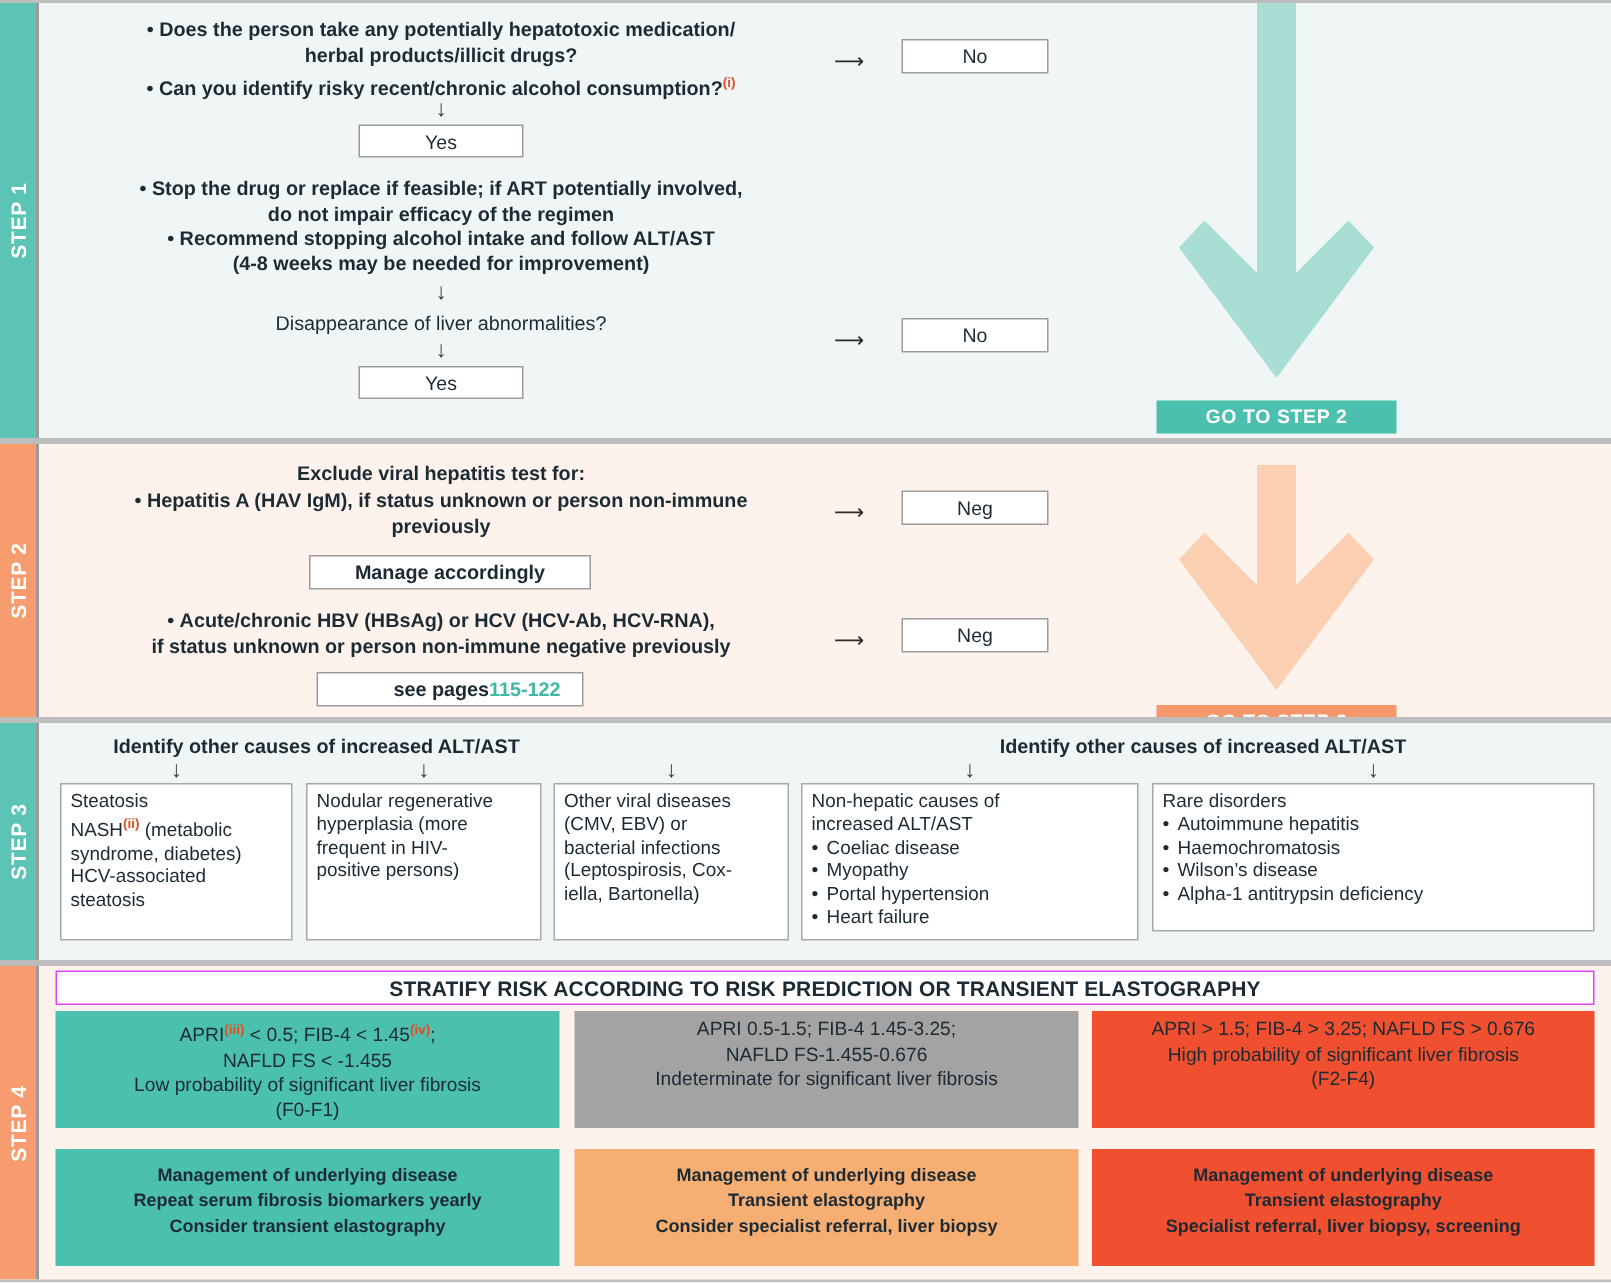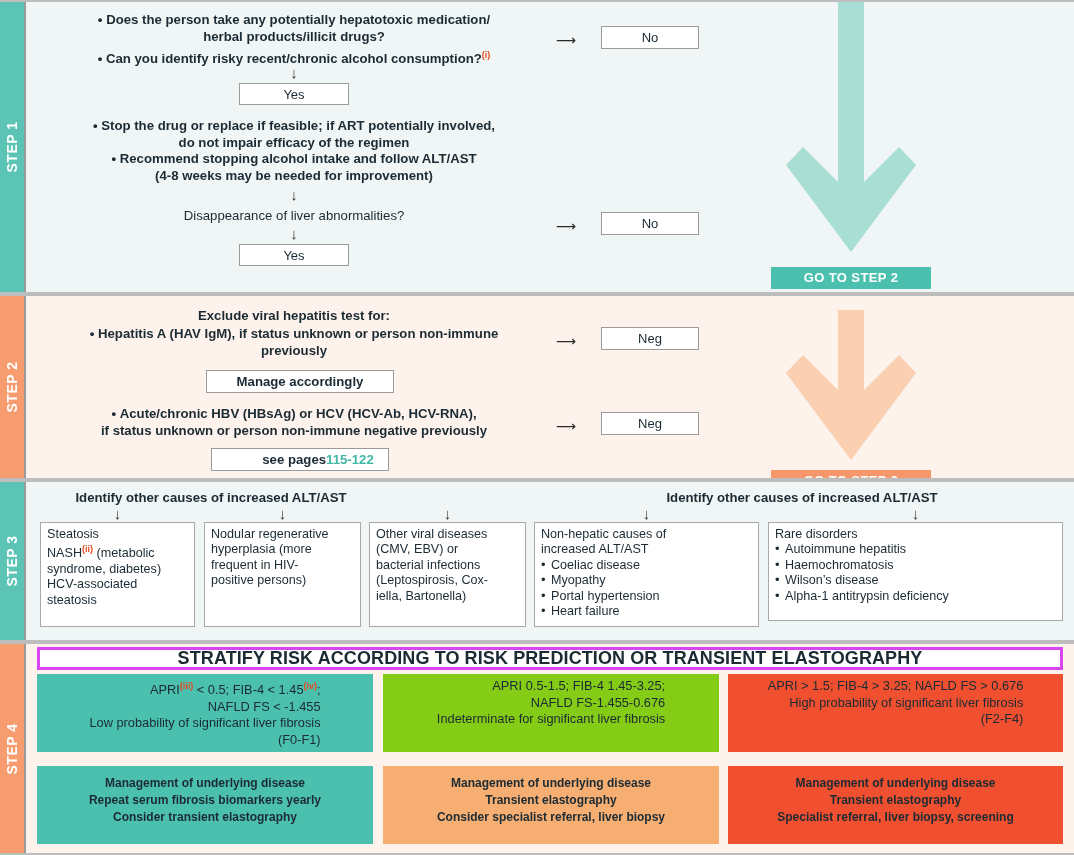--- a/index.html
+++ b/index.html
@@ -143,39 +143,39 @@
   .s3-box li:before {
     content: "\2022";
     position: absolute; left: 0; top: -1px;
     font-size: 13px;
   }
 
   
   .stratify {
     position: absolute;
     background: #ffffff;
-    border: 3px solid #d946ef;
-    font-weight: bold;
-    font-size: 18px;
+    border: 1px solid #d946ef;
+    font-weight: bold;
+    font-size: 14px;
     letter-spacing: .1px;
     text-align: center;
     display: flex; align-items: center; justify-content: center;
     color: #1b2a33;
   }
   .risk-cell {
     position: absolute;
-    text-align: right;
+    text-align: center;
     font-size: 12.8px;
     line-height: 16.5px;
     display: flex; align-items: flex-start; justify-content: center;
     padding-top: 4px;
     color: #1b2a33;
   }
   .risk-cell.teal { background: #4cc0ae; }
-  .risk-cell.orange { background: #84cc16; }
+  .risk-cell.orange { background: #a3a3a3; }
   .risk-cell.red { background: #f0502f; }
   .mgmt-cell {
     position: absolute;
     text-align: center;
     font-size: 12px;
     line-height: 17px;
     font-weight: bold;
     display: flex; align-items: flex-start; justify-content: center;
     padding-top: 9px;
     color: #1b2a33;

